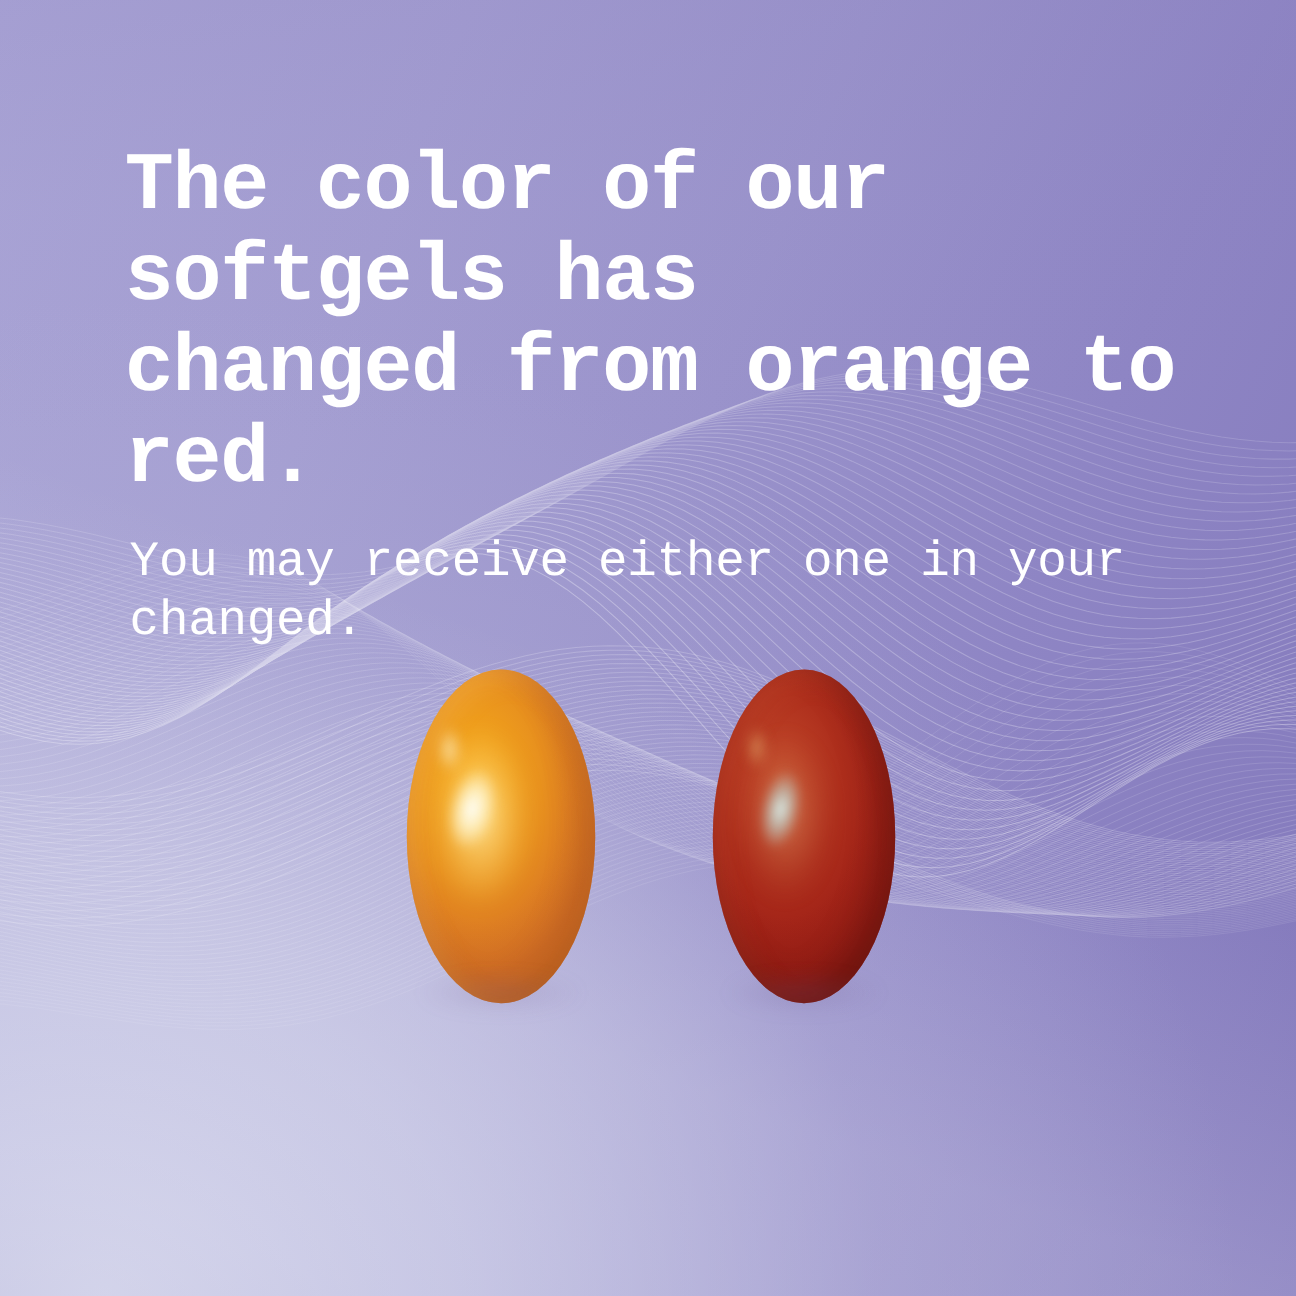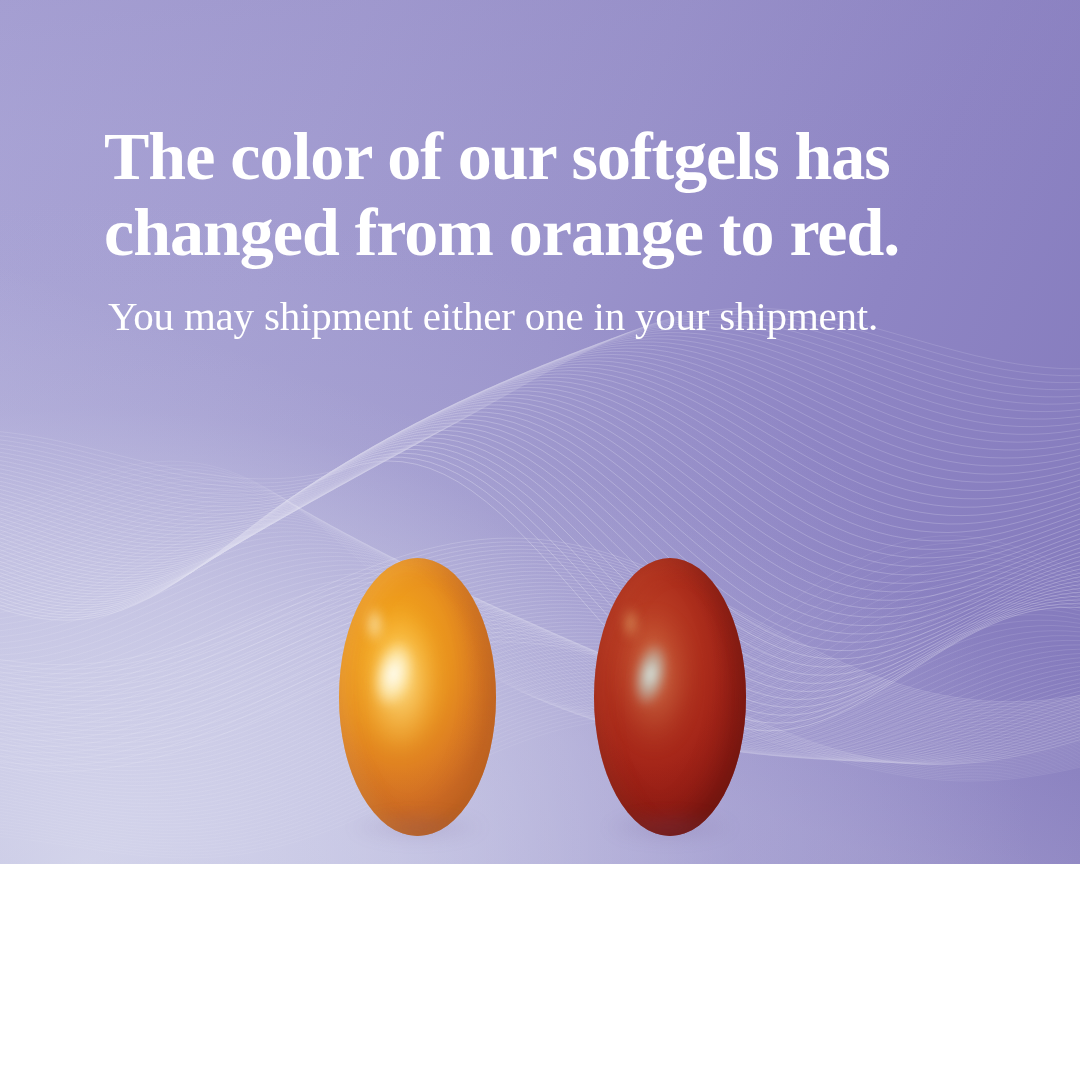--- a/index.html
+++ b/index.html
@@ -3,23 +3,23 @@
 <meta charset="utf-8">
 <style>
   html, body {
     margin: 0;
     padding: 0;
     background: #ffffff;
   }
   #stage {
     position: relative;
     width: 1080px;
-    height: 864px;
+    height: 1080px;
     overflow: hidden;
-    font-family: Liberation Serif, serif;
+    font-family: Liberation Mono, monospace;
   }
 
   
   .bg-base {
     position: absolute;
     inset: 0;
     background:
       radial-gradient(125% 110% at 8% 100%,
           rgba(215,216,236,0.98) 0%,
           rgba(205,206,231,0.80) 22%,
@@ -370,21 +370,21 @@
         <path d="M-40.0 760.0 L-26.0 762.9 L-12.0 765.4 L2.0 767.5 L16.0 769.3 L30.0 770.5 L44.0 771.3 L58.0 771.6 L72.0 771.3 L86.0 770.4 L100.0 769.0 L114.0 767.0 L128.0 764.4 L142.0 761.4 L156.0 757.8 L170.0 753.6 L184.0 749.1 L198.0 744.1 L212.0 738.7 L226.0 733.0 L240.0 727.1 L254.0 720.9 L268.0 714.6 L282.0 708.1 L296.0 701.7 L310.0 695.2 L324.0 688.9 L338.0 682.8 L352.0 676.9 L366.0 671.2 L380.0 666.0 L394.0 661.1 L408.0 656.7 L422.0 652.8 L436.0 649.5 L450.0 646.7 L464.0 644.5 L478.0 643.0 L492.0 642.1 L506.0 641.9 L520.0 642.3 L534.0 643.4 L548.0 645.1 L562.0 647.4 L576.0 650.4 L590.0 653.8 L604.0 657.9 L618.0 662.4 L632.0 667.3 L646.0 672.6 L660.0 678.2 L674.0 684.1 L688.0 690.1 L702.0 696.3 L716.0 702.6 L730.0 708.8 L744.0 715.0 L758.0 721.1 L772.0 726.9 L786.0 732.5 L800.0 737.8 L814.0 742.7 L828.0 747.2 L842.0 751.3 L856.0 754.9 L870.0 757.9 L884.0 760.4 L898.0 762.3 L912.0 763.6 L926.0 764.4 L940.0 764.6 L954.0 764.2 L968.0 763.2 L982.0 761.7 L996.0 759.8 L1010.0 757.3 L1024.0 754.5 L1038.0 751.2 L1052.0 747.7 L1066.0 743.8 L1080.0 739.8 L1094.0 735.5 L1108.0 731.2 " stroke-width="0.8" stroke-opacity="0.500"></path>
       </g>
   </svg>
 
   <div class="bg-topshade"></div>
   <div class="bg-botshade"></div>
 
   <div class="copy">
     <h1 class="headline">The color of our softgels has
 changed from orange to red.</h1>
-    <p class="subhead">You may shipment either one in your shipment.</p>
+    <p class="subhead">You may receive either one in your changed.</p>
   </div>
 
   <div class="softgel" id="gel-orange">
     <div class="body"></div>
     <div class="glow"></div>
     <div class="spec2"></div>
     <div class="spec"></div>
     <div class="rim"></div>
     <div class="shadow"></div>
   </div>

